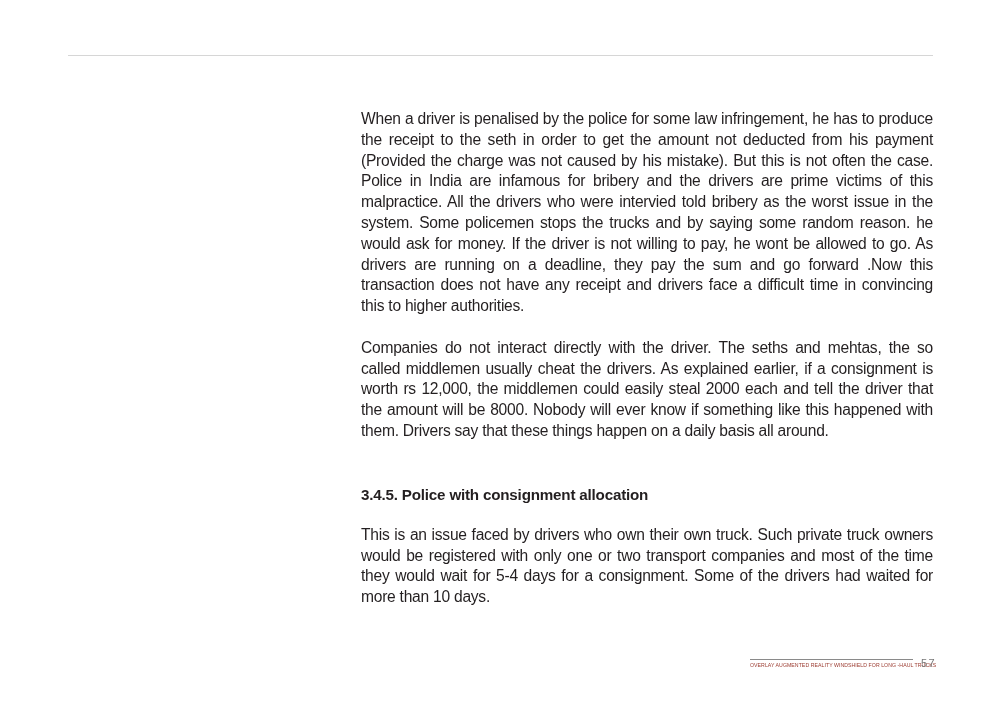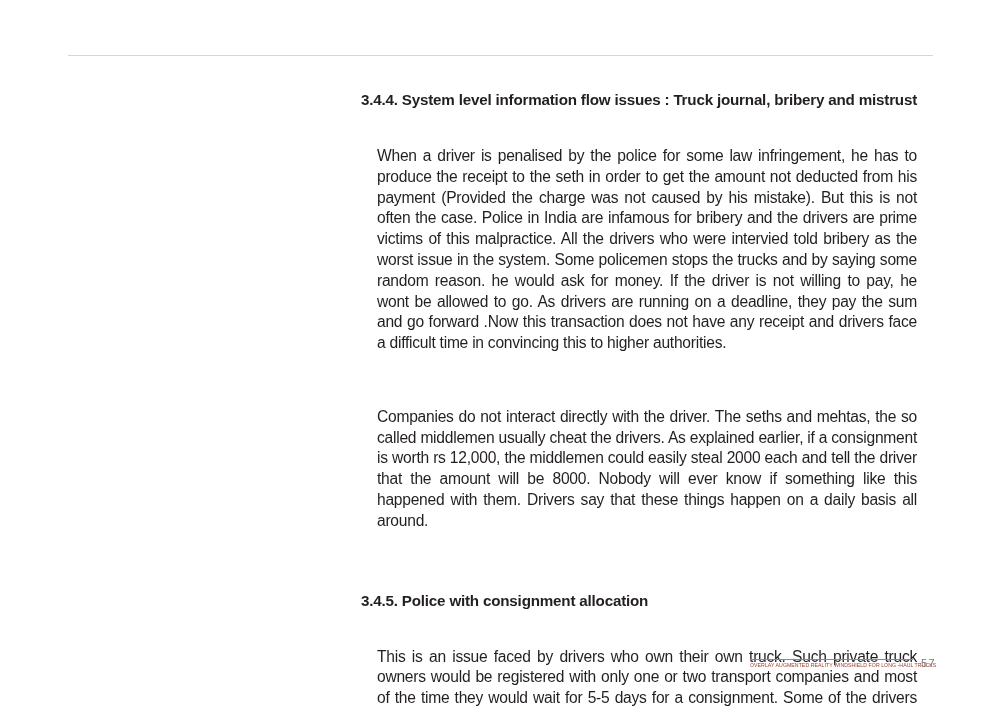--- a/index.html
+++ b/index.html
@@ -34,21 +34,21 @@
       font-size: 15.2px;
       line-height: 21px;
       margin: 0;
       letter-spacing: -0.2px;
       white-space: nowrap;
     }
     .para {
       font-size: 15.6px;
       line-height: 20.8px;
       text-align: justify;
-      margin: 16px;
+      margin: 0;
       letter-spacing: -0.25px;
     }
     .gap-heading-para { height: 20px; }
     .gap-para-para { height: 20.8px; }
     .gap-para-heading { height: 42px; }
 
     .footer {
       position: absolute;
       left: 750px;
       top: 656px;
@@ -82,33 +82,32 @@
       white-space: nowrap;
     }
   </style>
 </head>
 <body>
 
 <div class="top-rule"></div>
 
 <div class="content">
   <section>
-    <h2 class="heading">3.4.4. System level information flow issues : Truck journal, bribery  and mistrust</h2>
     <div class="gap-heading-para"></div>
     <p class="para">When a driver is penalised by the police for some law infringement, he has to produce the receipt to the seth in order to get the amount not deducted from his payment (Provided the charge was not caused by his mistake). But this is not often the case. Police in India are infamous for bribery and the drivers are prime victims of this malpractice. All the drivers who were intervied told bribery as the worst issue in the system. Some policemen stops the trucks and by saying some random reason. he would ask for money. If the driver is not willing to pay, he wont be allowed to go. As drivers are running on a deadline, they pay the sum and go forward .Now this transaction does not have any receipt and drivers face a difficult time in convincing this to higher authorities.</p>
     <div class="gap-para-para"></div>
     <p class="para">Companies do not interact directly with the driver. The seths and mehtas, the so called middlemen usually cheat the drivers. As explained earlier, if a consignment is worth rs 12,000, the middlemen could easily steal 2000 each and tell the driver that the amount will be 8000. Nobody will ever know if something like this happened with them. Drivers say that these things happen on a daily basis all around.</p>
   </section>
 
   <div class="gap-para-heading"></div>
 
   <section>
     <h2 class="heading">3.4.5. Police with consignment allocation</h2>
     <div class="gap-heading-para"></div>
-    <p class="para">This is an issue faced by drivers who own their own truck. Such private truck owners would be registered with only one or two transport companies and most of the time they would wait for 5-5 days for a consignment. Some of the drivers had waited for more than 10 days.</p>
+    <p class="para">This is an issue faced by drivers who own their own truck. Such private truck owners would be registered with only one or two transport companies and most of the time they would wait for 5-4 days for a consignment. Some of the drivers had waited for more than 10 days.</p>
   </section>
 </div>
 
 <div class="footer">
   <div class="footer-rule"></div>
   <span class="footer-title">OVERLAY AUGMENTED REALITY WINDSHIELD FOR LONG -HAUL TRUCKS</span>
   <span class="footer-page">57</span>
 </div>
 
 </body></html>

